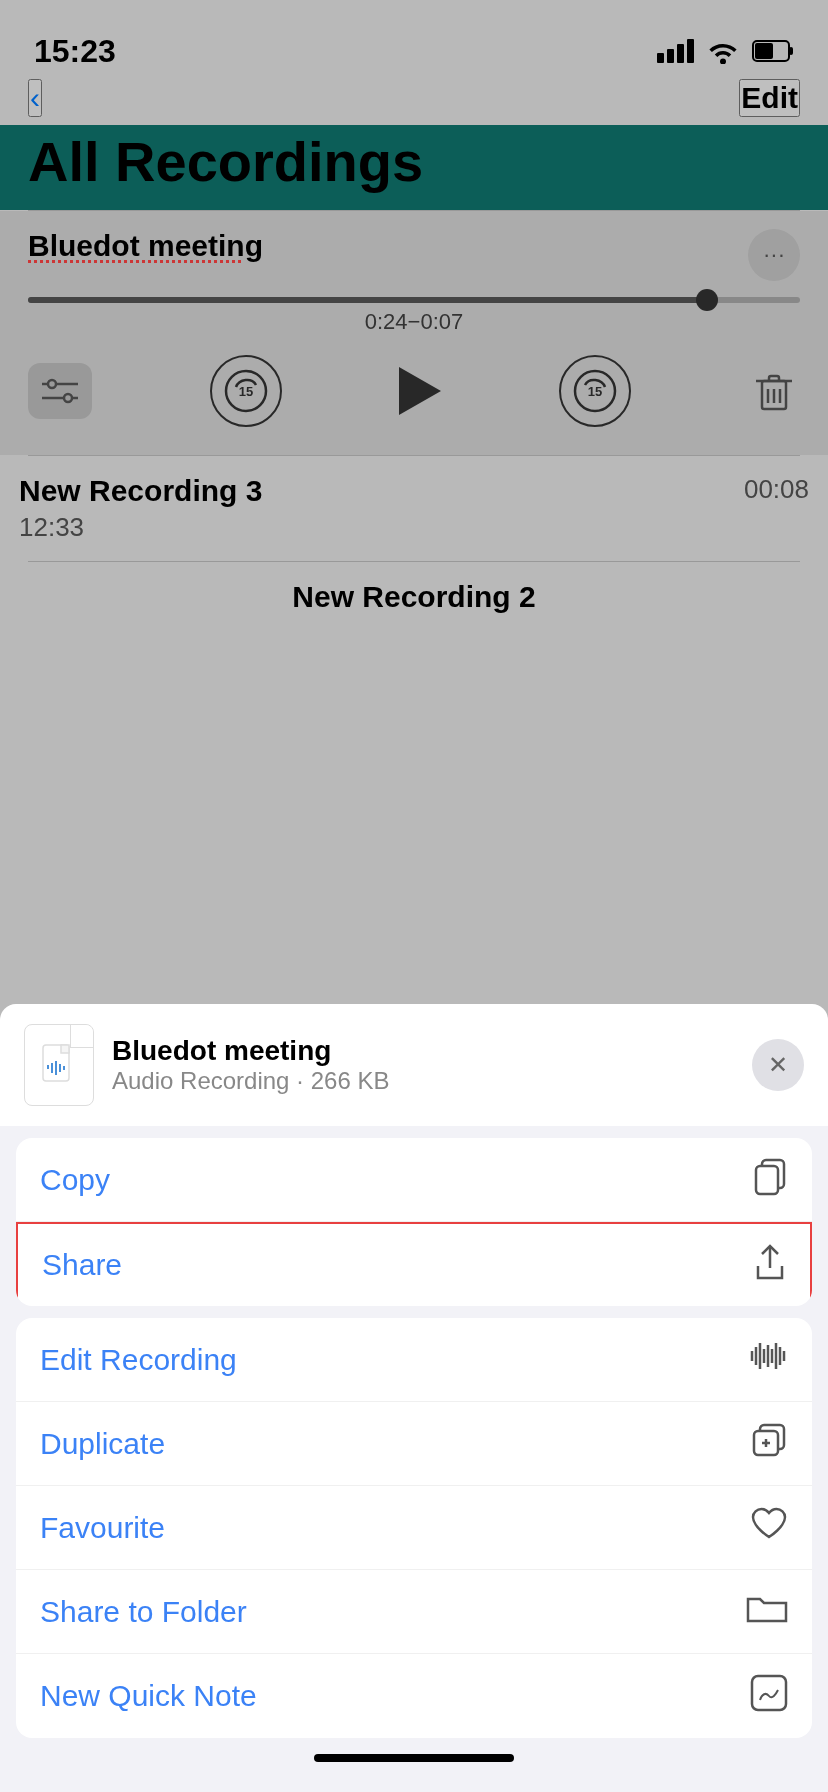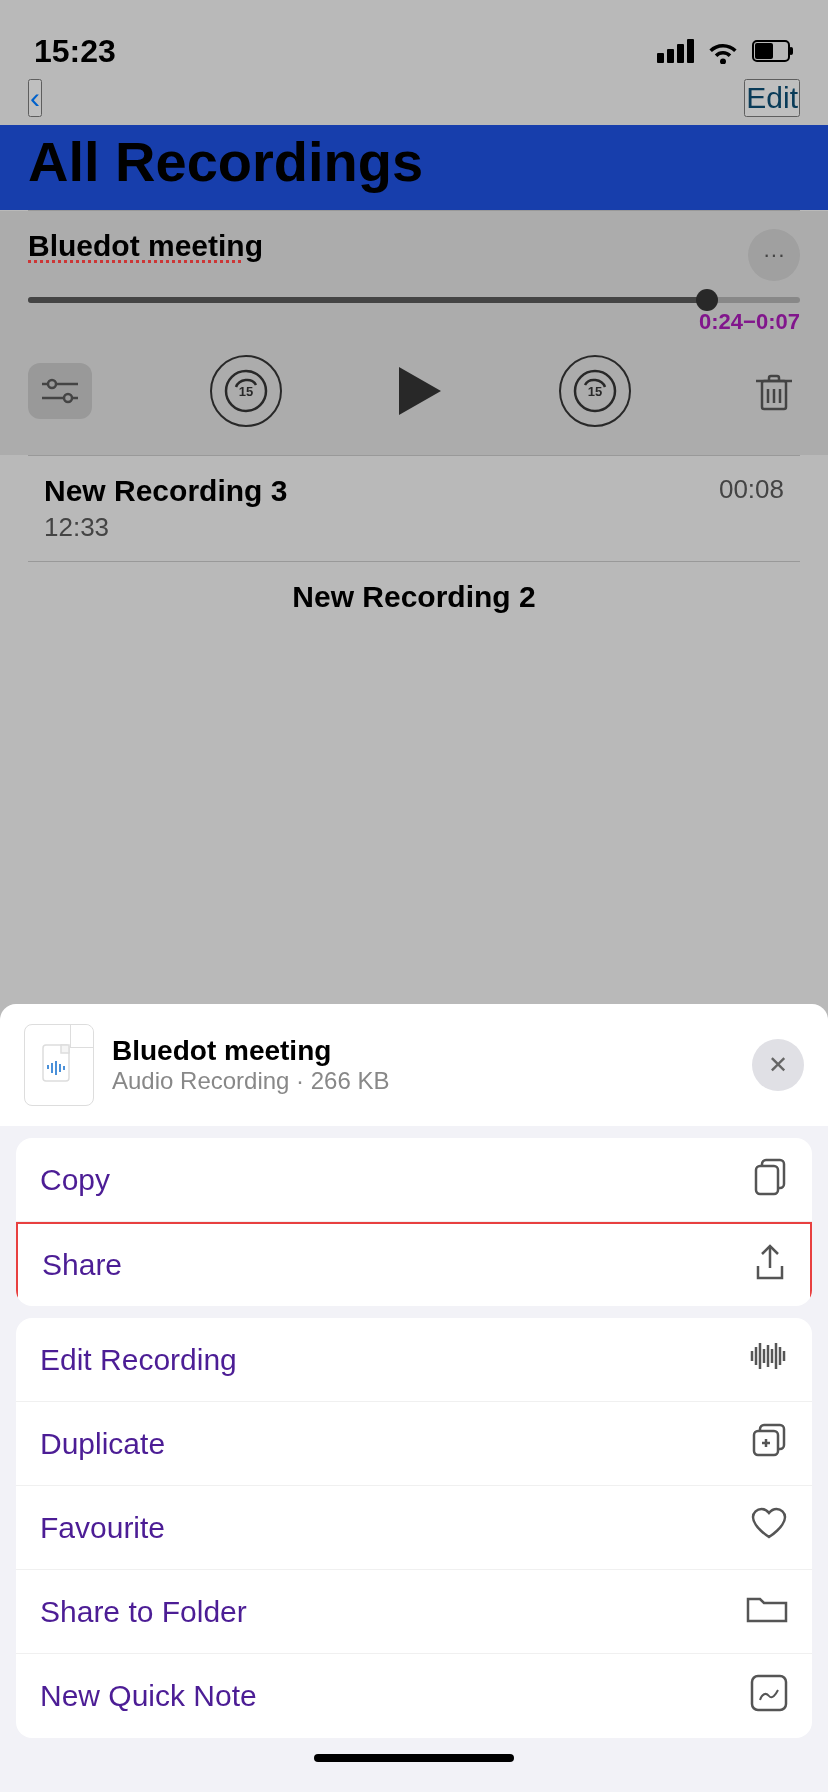--- a/index.html
+++ b/index.html
@@ -55,32 +55,32 @@
       align-items: center;
       padding: 8px 28px 8px 28px;
       background: #e8e8e8;
     }
     .nav-back {
       color: #007AFF;
       font-size: 30px;
       font-weight: 300;
     }
     .nav-edit {
-      color: #0c4a6e;
+      color: #000000;
       font-size: 30px;
-      font-weight: 400;
+      font-weight: 700;
     }
 
     
     .page-title {
       padding: 4px 28px 16px 28px;
       font-size: 56px;
       font-weight: 700;
       color: #000;
-      background: #1d4ed8;
+      background: #0f766e;
     }
 
     
     .recordings-list {
       background: #e8e8e8;
     }
     .recording-divider {
       height: 1px;
       background: #c0c0c0;
       margin: 0 28px;
@@ -143,25 +143,24 @@
       width: 22px;
       height: 22px;
       background: #333;
       border-radius: 50%;
       position: absolute;
       right: -11px;
       top: -8px;
     }
     .progress-times {
       display: flex;
-      justify-content: flex-end;
+      justify-content: center;
       font-size: 22px;
-      color: #a21caf;
+      color: #404040;
       margin-bottom: 14px;
-      font-weight: bold;
     }
 
     
     .playback-controls {
       display: flex;
       align-items: center;
       justify-content: space-between;
       padding: 6px 0 16px 0;
     }
     .ctrl-btn {
@@ -209,21 +208,21 @@
       display: flex;
       align-items: center;
       justify-content: center;
       background: none;
       border: none;
       cursor: pointer;
     }
 
     
     .recording-item {
-      padding: 18px 44px;
+      padding: 18px 19px;
       background: #e8e8e8;
       display: flex;
       justify-content: space-between;
       align-items: flex-start;
     }
     .recording-item-left {}
     .recording-item-title {
       font-size: 30px;
       font-weight: 600;
       color: #000;
@@ -352,21 +351,21 @@
       padding: 0 24px;
       height: 84px;
       cursor: pointer;
       border-bottom: 1px solid #f0f0f0;
     }
     .menu-item:last-child {
       border-bottom: none;
     }
     .menu-item-label {
       font-size: 30px;
-      color: #4c1d95;
+      color: #3b82f6;
     }
     .menu-item-icon {
       color: #555;
       font-size: 28px;
     }
 
     
     .menu-item-share {
       border: 2.5px solid #e84040;
     }

